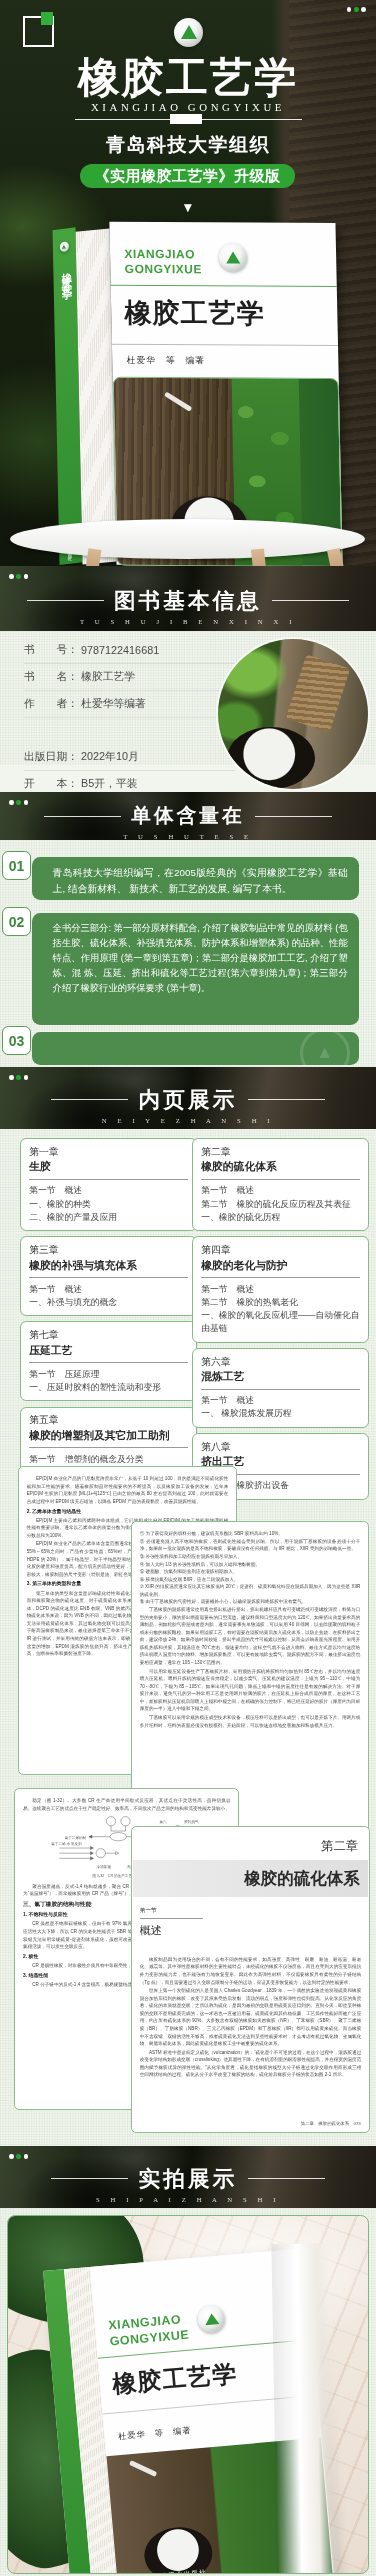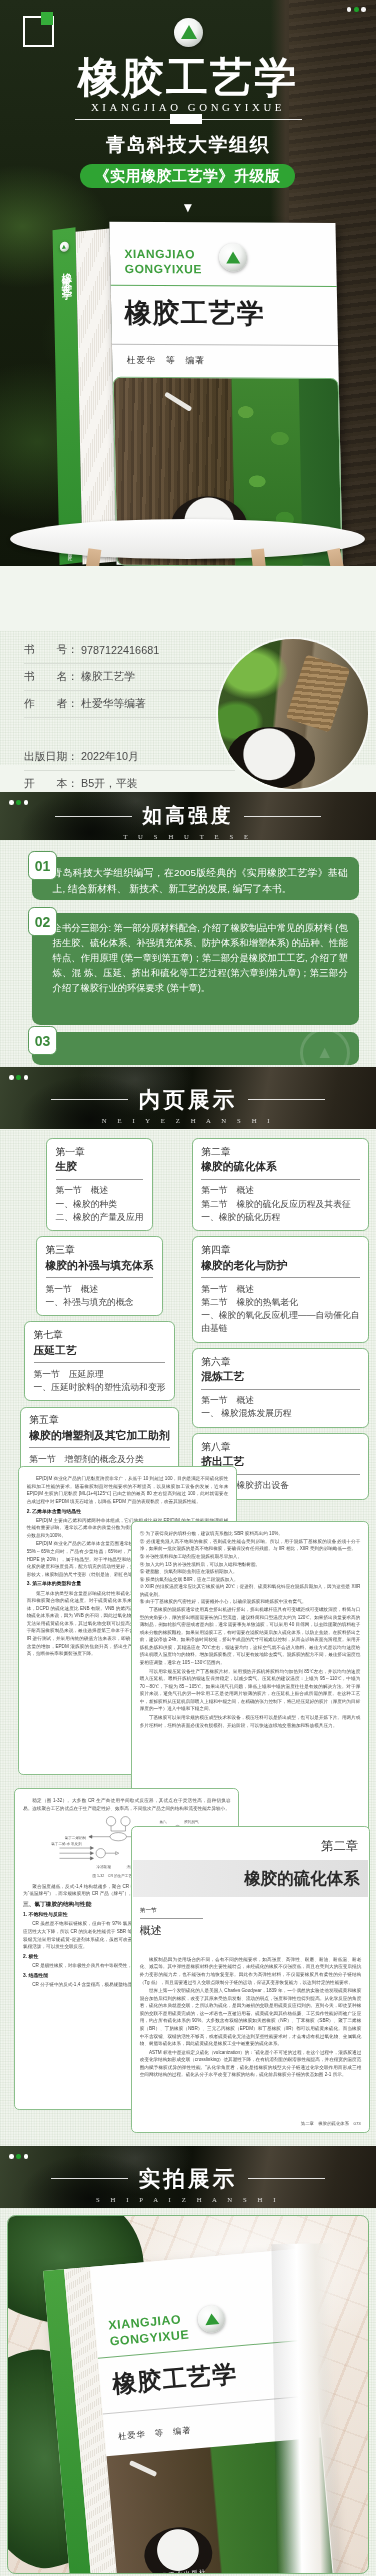--- a/index.html
+++ b/index.html
@@ -106,30 +106,30 @@
     background:
       radial-gradient(62px 46px at 22% 22%,#79b845 0 40%,rgba(0,0,0,0) 60%),
       radial-gradient(46px 36px at 12% 55%,#4f8f2f 0 45%,rgba(0,0,0,0) 60%),
       linear-gradient(95deg,#3c5a26 0%,#33511f 38%,#8a7a60 40%,#6b5d46 58%,#8d7f66 60%,#4e4632 100%);}
   #oval .cut{position:absolute;left:77px;top:20.6px;width:46px;height:67px;transform:rotate(18deg);
     background:repeating-linear-gradient(168deg,#b08f62 0 3.1px,#8a6c44 3.1px 6.2px);border-radius:4.1px;opacity:.9;}
   #oval .bowl{position:absolute;left:9.3px;top:88px;width:88px;height:62px;border-radius:50%;
     background:radial-gradient(circle at 48% 44%,#f2f2ef 0 44%,#15110d 46% 100%);}
 
   
-  .badge{position:absolute;left:28px;width:27px;height:27px;background:#fff;border:1.5px solid #5a9b5a;border-radius:6.2px;
+  .badge{position:absolute;left:2px;width:27px;height:27px;background:#fff;border:1.5px solid #5a9b5a;border-radius:6.2px;
     color:#3c8a3c;font-weight:bold;font-size:14px;display:flex;align-items:center;justify-content:center;z-index:2;}
   .fbox{position:absolute;left:32px;width:327px;background:#4e8c4e;border-radius:8.2px;color:#fff;
     padding:8.2px 11.3px 8.2px 20.6px;box-sizing:border-box;font-size:9.8px;line-height:1.65;text-align:justify;}
   #fbox3 .wm{position:absolute;right:9.3px;top:-4.1px;width:44px;height:44px;border:3.1px solid rgba(255,255,255,.14);
     border-radius:50%;display:flex;align-items:center;justify-content:center;color:rgba(255,255,255,.16);font-size:17.5px;}
 
   
   .toc-col{position:absolute;top:1138px;width:177px;display:flex;flex-direction:column;gap:5.2px;}
-  #toc-l{left:11px;align-items:center;} #toc-r{left:192px;}
+  #toc-l{left:20px;} #toc-r{left:192px;}
   .toc-card{background:#fff;border:1px solid #85bb85;border-radius:6.2px;padding:6.7px 8.2px 6.2px;box-sizing:border-box;}
   .toc-ch{font-size:9.8px;color:#333;}
   .toc-ti{font-size:10.8px;font-weight:bold;color:#2b2b2b;margin:1.5px 0 0;padding-bottom:4.6px;border-bottom:0.5px solid #9a9a9a;}
   .toc-bd{font-size:8.8px;color:#454545;line-height:1.5;white-space:pre-line;margin-top:4.6px;}
 
   
   .scan{position:absolute;background:#fff;border:1px solid #8cc08c;border-radius:5.2px;
     padding:8.2px 7.7px;box-sizing:border-box;font-size:4.6px;color:#474747;line-height:1.65;text-align:justify;}
   .scan p{margin:0 0 1px;text-indent:2em;}
   .scan h5{margin:2.1px 0 1px;font-size:4.9px;color:#222;}
@@ -222,20 +222,29 @@
       </div>
     </div>
     <div id="stool">
       <div class="top"></div>
       <div class="leg" style="left:77px;transform:rotate(8deg)"></div>
       <div class="leg" style="left:242px;transform:rotate(-6deg)"></div>
       <div class="leg" style="left:319px;transform:rotate(-12deg)"></div>
     </div>
   </section>
 
+  <section class="band" style="top:566px;height:65px;padding-top:19.6px;box-sizing:border-box;">
+    <div class="dots">
+      <i style="background:#fff"></i>
+      <i style="background:#1fa32b"></i>
+      <i style="background:#fff"></i>
+    </div>
+    <div class="btitle">图书基本信息</div>
+    <div class="bsub">T U S H U J I B E N X I N X I</div>
+  </section>
 
   <section id="info" class="gridbg">
     <div class="inforow" style="top:5.2px">
         <span class="lab">书　　号：</span>
         <span class="val">9787122416681</span>
       </div>
     <div class="inforow" style="top:32px">
         <span class="lab">书　　名：</span>
         <span class="val">橡胶工艺学</span>
       </div>
@@ -256,21 +265,21 @@
       <div class="bowl"></div>
     </div>
   </section>
 
   <section class="band" style="top:792px;height:48px;padding-top:10.3px;box-sizing:border-box;">
     <div class="dots">
       <i style="background:#fff"></i>
       <i style="background:#1fa32b"></i>
       <i style="background:#fff"></i>
     </div>
-    <div class="btitle" style="font-size:19.6px">如高强度</div>
+    <div class="btitle" style="font-size:19.6px">单体含量在</div>
     <div class="bsub">T U S H U T E S E</div>
   </section>
 
   <section class="abs gridbg" style="left:0;top:840px;width:376px;height:228px;"></section>
   <div class="badge" style="top:851px">01</div>
   <div class="fbox" style="top:857px;height:43px;"><span>青岛科技大学组织编写，在2005版经典的《实用橡胶工艺学》基础上, 结合新材料、 新技术、新工艺的发展, 编写了本书。</span></div>
   <div class="badge" style="top:907px">02</div>
   <div class="fbox" style="top:913px;height:112px;font-size:9.3px;line-height:1.6;"><span>全书分三部分: 第一部分原材料配合, 介绍了橡胶制品中常见的原材料 (包括生胶、硫化体系、补强填充体系、防护体系和增塑体系) 的品种、性能特点、作用原理 (第一章到第五章)；第二部分是橡胶加工工艺, 介绍了塑炼、混 炼、压延、挤出和硫化等工艺过程(第六章到第九章)；第三部分介绍了橡胶行业的环保要求 (第十章)。</span></div>
   <div class="badge" style="top:1026px">03</div>
   <div class="fbox" id="fbox3" style="top:1032px;height:33px;padding-top:5.2px;">

